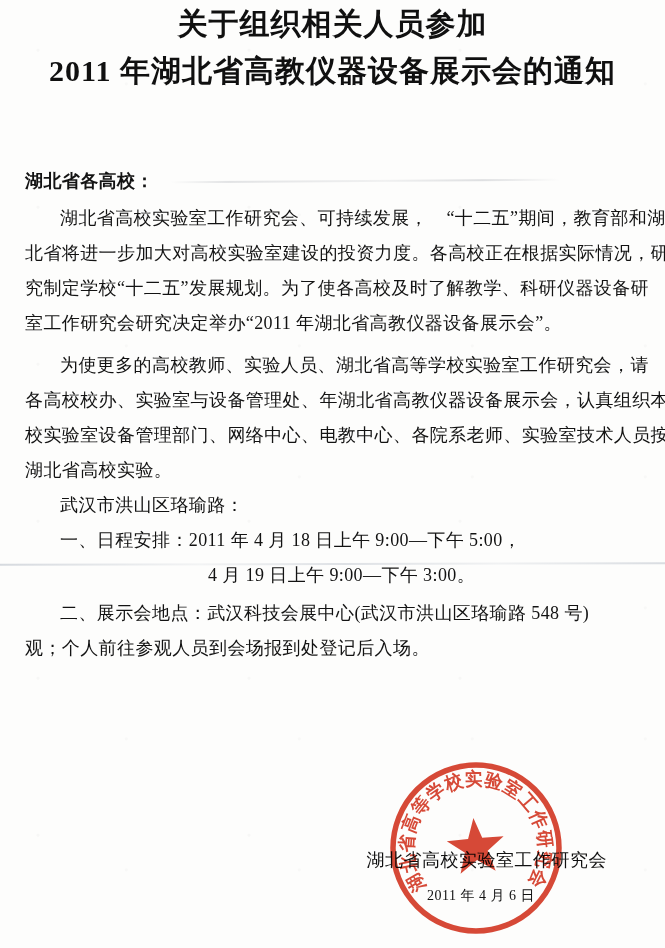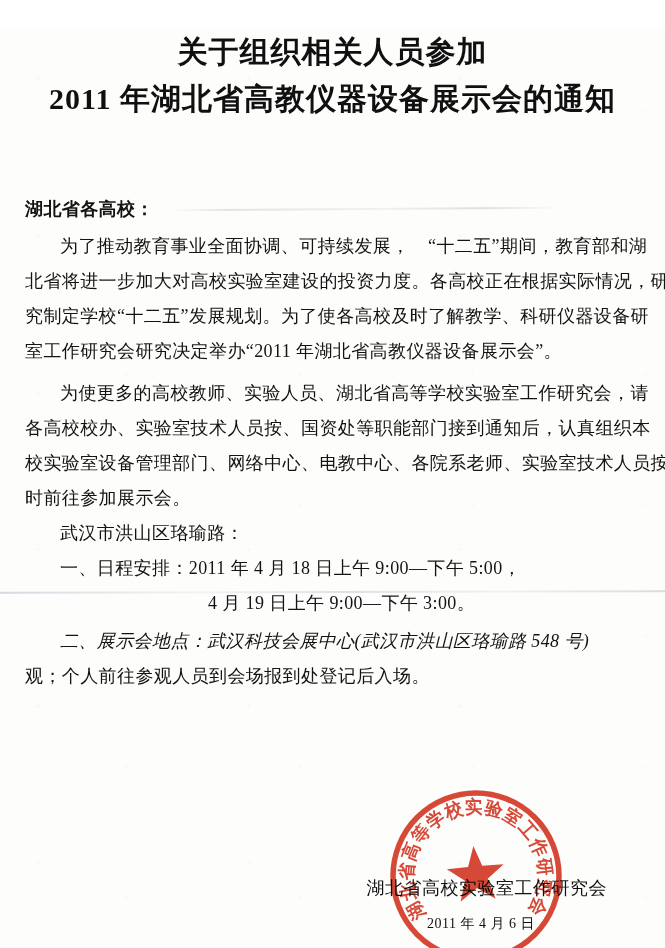--- a/index.html
+++ b/index.html
@@ -12,21 +12,20 @@
     color: #141414;
   }
   .page {
     position: absolute;
     inset: 0;
     background:
       radial-gradient(circle at 18% 32%, rgba(0,0,0,0.025) 1px, transparent 2px),
       radial-gradient(circle at 73% 64%, rgba(0,0,0,0.02) 1px, transparent 2px),
       #fdfdfc;
     background-size: 211px 157px, 173px 131px, 100% 100%;
-    margin-top: 28px;
   }
   
   .title-block {
     position: absolute;
     top: 0; left: 0; right: 0;
     text-align: center;
     font-weight: bold;
     font-size: 30px;
     line-height: 47px;
     letter-spacing: 1px;
@@ -43,21 +42,21 @@
   }
   .line {
     line-height: 35px;
     height: 35px;
     white-space: nowrap;
     letter-spacing: 0.4px;
   }
   .indent { padding-left: 35px; }
   .gap2 { margin-top: 2px; }
   .gap7 { margin-top: 7px; }
-  .gap3 { margin-top: 3px; font-style: italic; }
+  .gap3 { margin-top: 3px; }
   .sched2 { padding-left: 183px; }
   .salutation { font-weight: 600; }
   
   .scan-line-1 {
     position: absolute;
     top: 180px; left: 170px; width: 390px; height: 2px;
     background: linear-gradient(90deg, transparent, rgba(130,135,145,0.22) 15%, rgba(130,135,145,0.1) 55%, rgba(130,135,145,0.25) 80%, transparent);
     transform: rotate(-0.4deg);
     border-radius: 2px;
   }
@@ -103,29 +102,29 @@
     <div>关于组织相关人员参加</div>
     <div>2011 年湖北省高教仪器设备展示会的通知</div>
   </div>
 
   <div class="scan-line-1"></div>
   <div class="scan-line-2"></div>
 
   <div class="body-block">
     <div class="line salutation">湖北省各高校：</div>
 
-    <div class="line indent gap2">为了推动教育事业全面协调、可持续发展，　“十二五”期间，教育部和湖</div>
+    <div class="line indent gap2">湖北省高校实验室工作研究会、可持续发展，　“十二五”期间，教育部和湖</div>
     <div class="line">北省将进一步加大对高校实验室建设的投资力度。各高校正在根据实际情况，研</div>
     <div class="line">究制定学校“十二五”发展规划。为了使各高校及时了解教学、科研仪器设备研</div>
     <div class="line">室工作研究会研究决定举办“2011 年湖北省高教仪器设备展示会”。</div>
 
     <div class="line indent gap7">为使更多的高校教师、实验人员、湖北省高等学校实验室工作研究会，请</div>
-    <div class="line">各高校校办、实验室技术人员按、国资处等职能部门接到通知后，认真组织本</div>
+    <div class="line">各高校校办、实验室与设备管理处、年湖北省高教仪器设备展示会，认真组织本</div>
     <div class="line">校实验室设备管理部门、网络中心、电教中心、各院系老师、实验室技术人员按</div>
-    <div class="line">时前往参加展示会。</div>
+    <div class="line">湖北省高校实验。</div>
 
     <div class="line indent">武汉市洪山区珞瑜路：</div>
 
     <div class="line indent">一、日程安排：2011 年 4 月 18 日上午 9:00—下午 5:00，</div>
     <div class="line sched2">4 月 19 日上午 9:00—下午 3:00。</div>
 
     <div class="line indent gap3">二、展示会地点：武汉科技会展中心(武汉市洪山区珞瑜路 548 号)</div>
 
     <div class="line">观；个人前往参观人员到会场报到处登记后入场。</div>
   </div>

